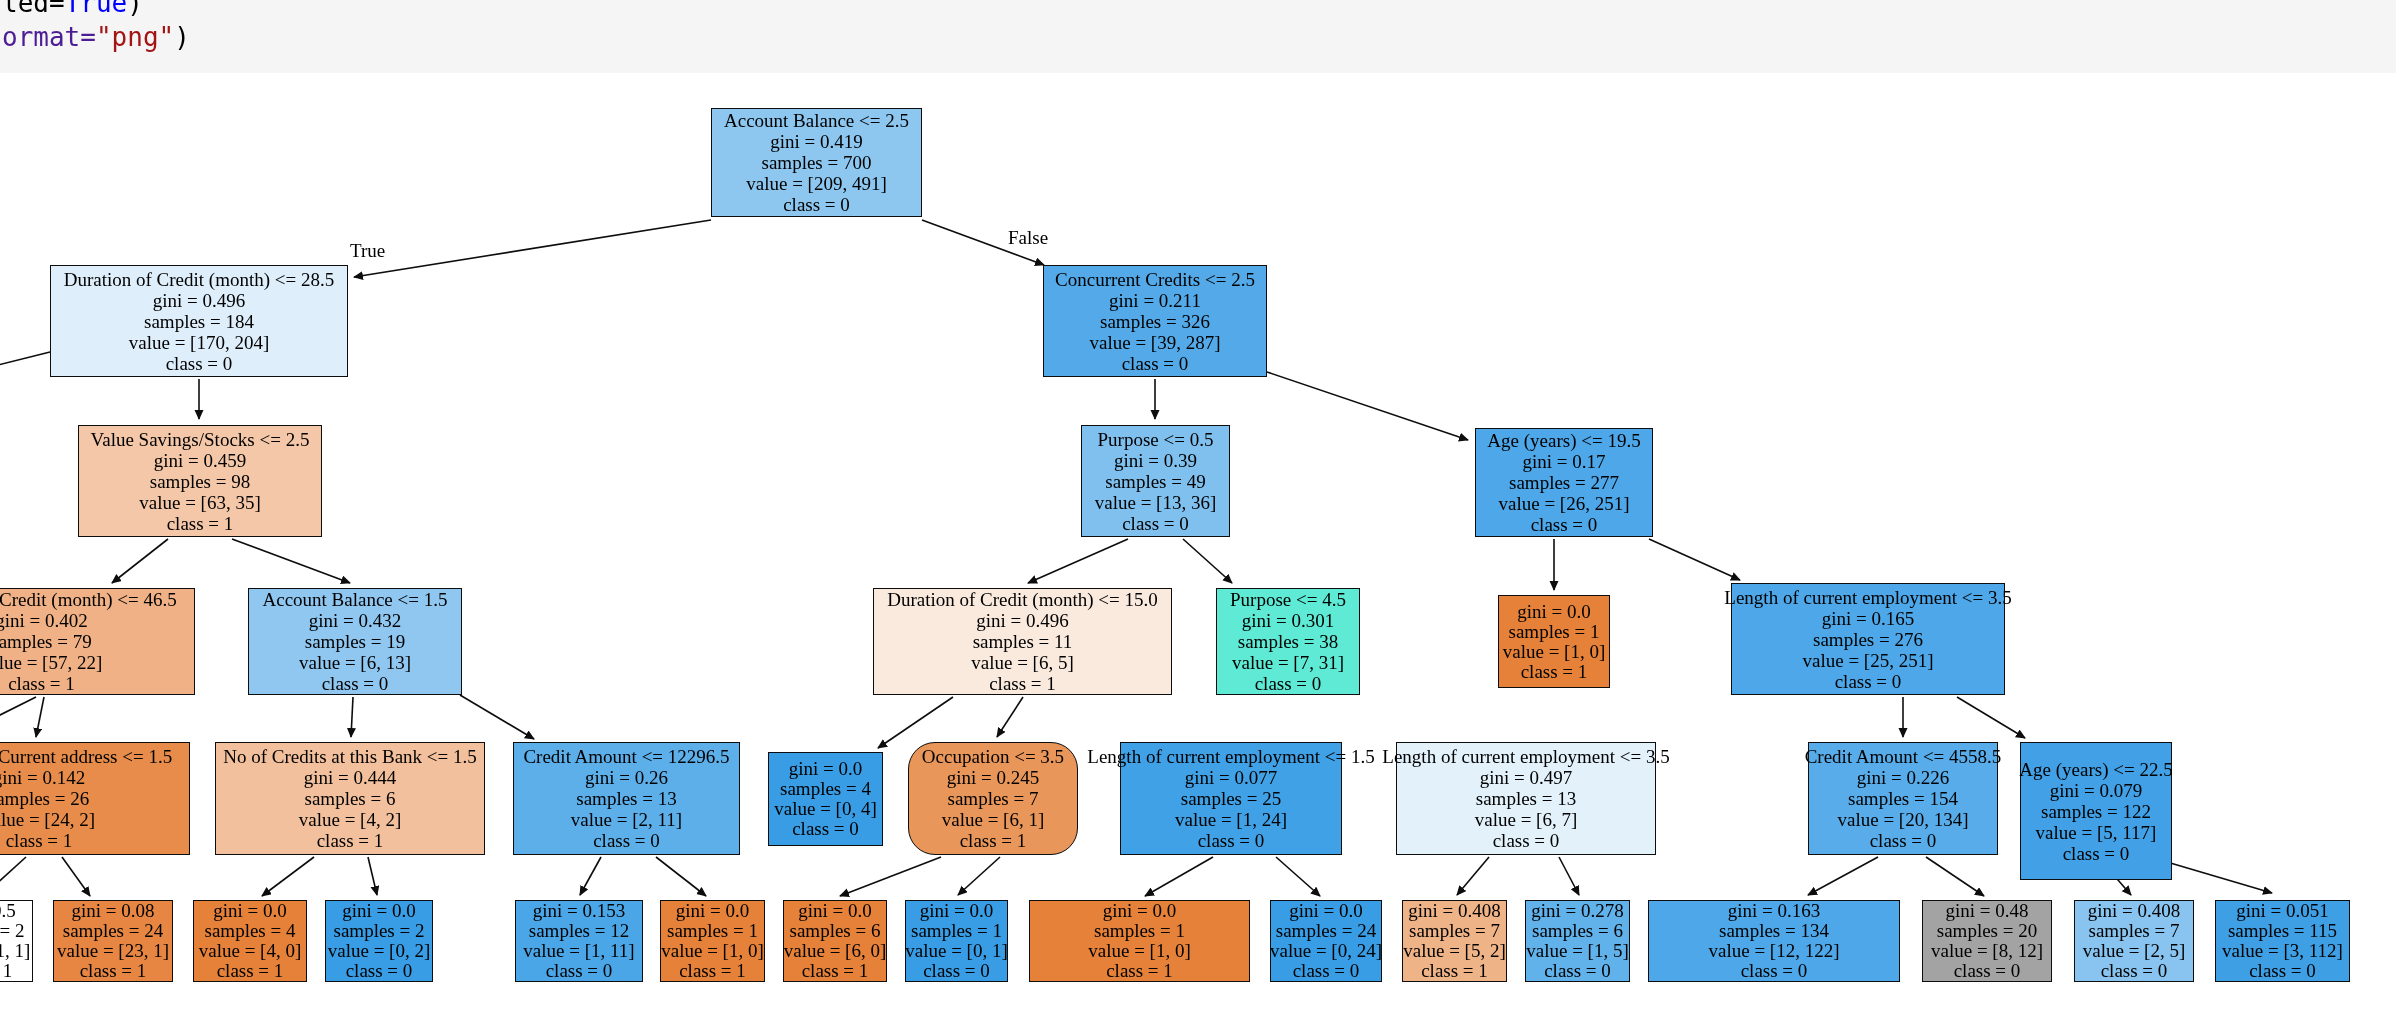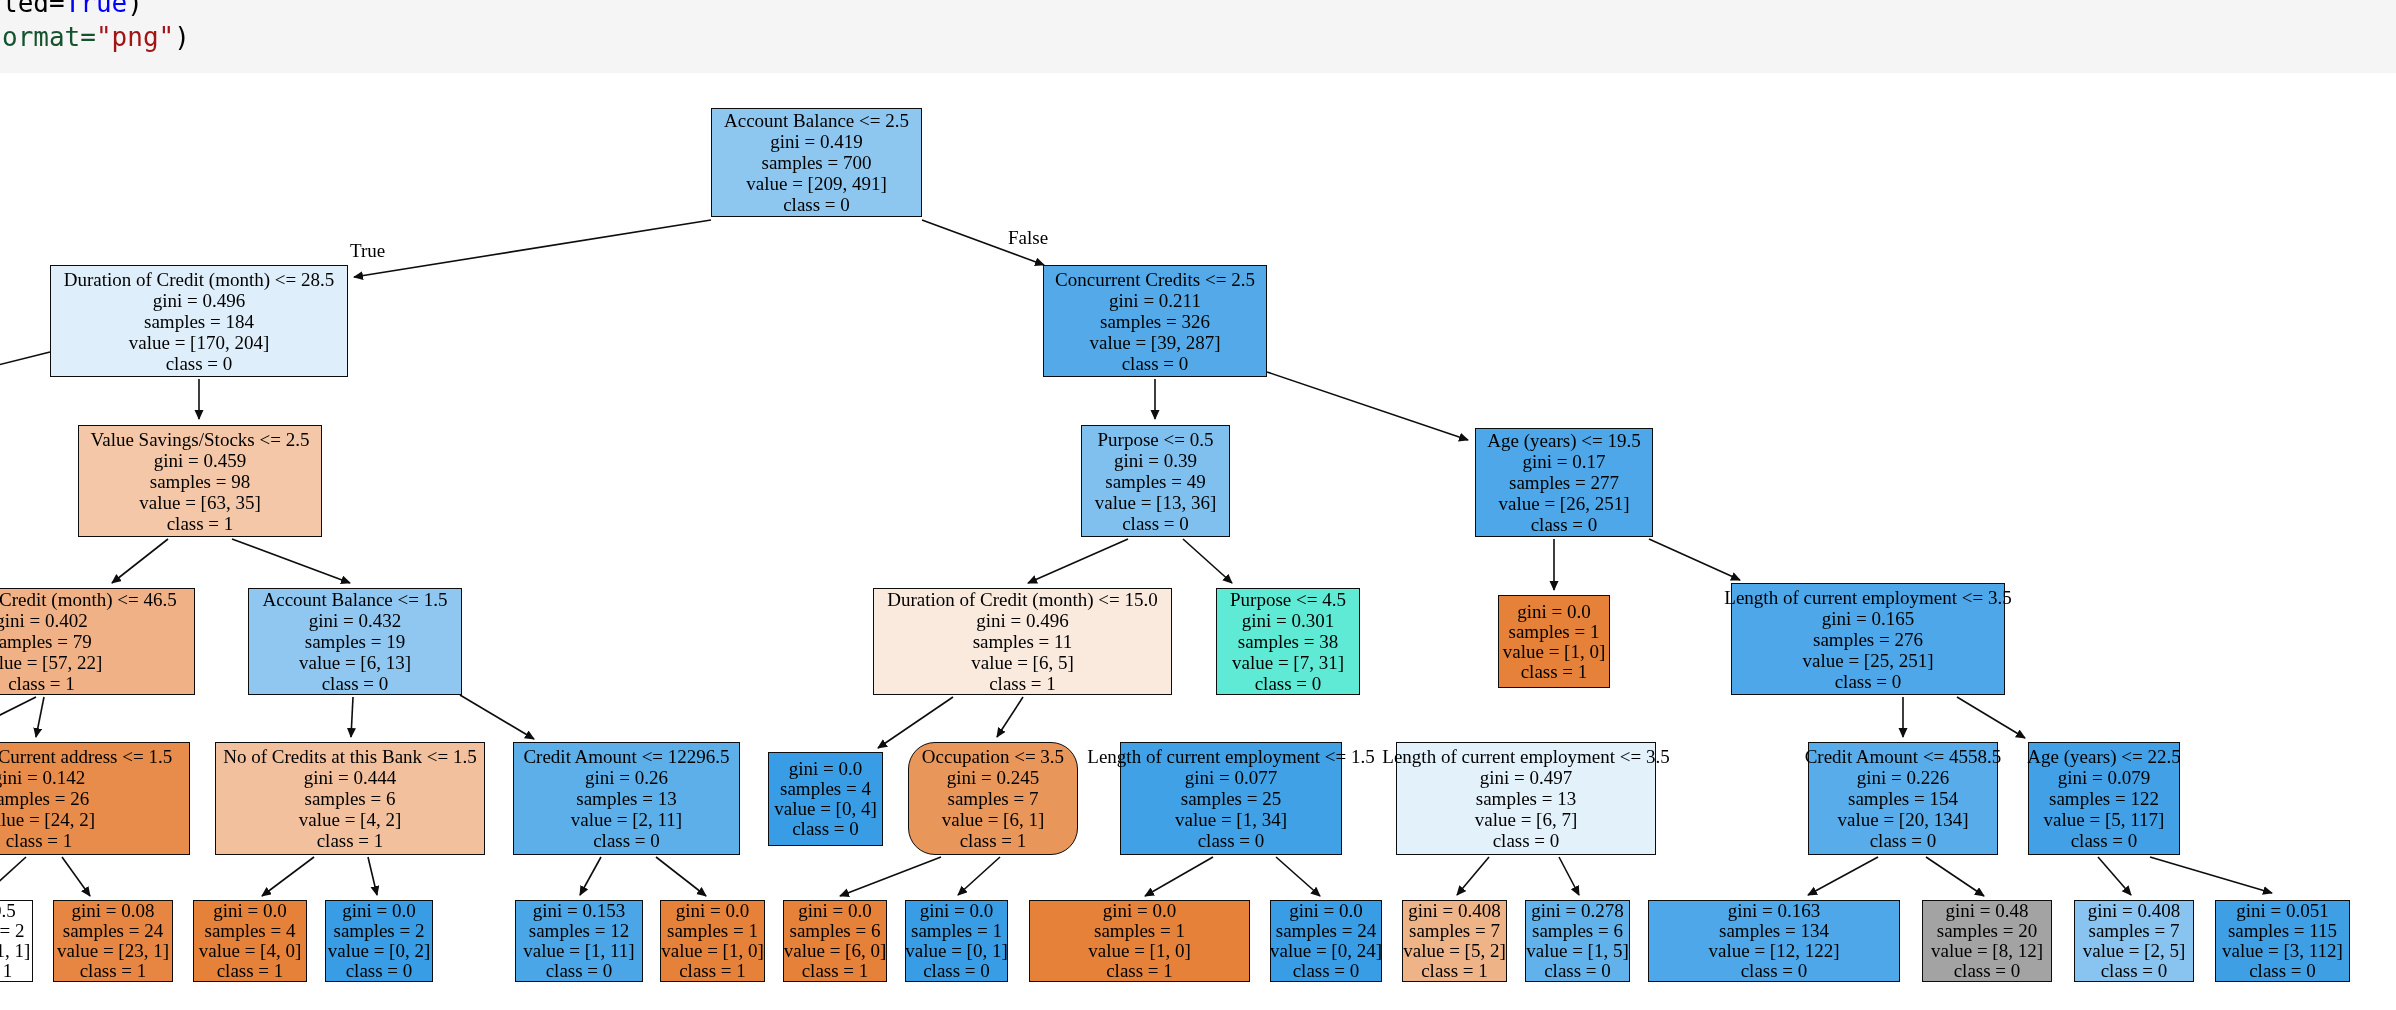--- a/index.html
+++ b/index.html
@@ -30,21 +30,21 @@
     position:absolute;font-size:19px;color:#000000;
   }
 </style>
 </head>
 <body>
 
 <div id="canvas">
 
   <div id="code-band">
     <div id="code-line-1" class="code-line"><span style="color: rgb(0, 0, 0);">led=</span><span style="color: rgb(0, 0, 255);">True</span><span style="color: rgb(0, 0, 0);">)</span></div>
-    <div id="code-line-2" class="code-line"><span style="color: #14532d;">ormat=</span><span style="color: rgb(163, 21, 21);">"png"</span><span style="color: rgb(0, 0, 0);">)</span></div>
+    <div id="code-line-2" class="code-line"><span style="color: #4c1d95;">ormat=</span><span style="color: rgb(163, 21, 21);">"png"</span><span style="color: rgb(0, 0, 0);">)</span></div>
   </div>
 
   <div id="tree-output">
     <svg id="edges" width="2396" height="1010" viewBox="0 0 2396 1010">
       <defs>
         <marker id="arrow" markerWidth="12" markerHeight="10" refX="9" refY="4.5" orient="auto" markerUnits="userSpaceOnUse">
           <path d="M0,0 L10,4.5 L0,9 z" fill="#0d0d0d"></path>
         </marker>
       </defs>
       <g id="edge-lines" stroke="#0d0d0d" stroke-width="1.6">
@@ -202,38 +202,38 @@
           <div class="nline">Occupation &lt;= 3.5</div>
           <div class="nline">gini = 0.245</div>
           <div class="nline">samples = 7</div>
           <div class="nline">value = [6, 1]</div>
           <div class="nline">class = 1</div>
         </div>
         <div class="tree-node" style="left: 1120px; top: 742px; width: 222px; height: 113px; background: rgb(65, 161, 230);">
           <div class="nline">Length of current employment &lt;= 1.5</div>
           <div class="nline">gini = 0.077</div>
           <div class="nline">samples = 25</div>
-          <div class="nline">value = [1, 34]</div>
+          <div class="nline">value = [1, 24]</div>
           <div class="nline">class = 0</div>
         </div>
         <div class="tree-node" style="left: 1396px; top: 742px; width: 260px; height: 113px; background: rgb(227, 241, 251);">
           <div class="nline">Length of current employment &lt;= 3.5</div>
           <div class="nline">gini = 0.497</div>
           <div class="nline">samples = 13</div>
           <div class="nline">value = [6, 7]</div>
           <div class="nline">class = 0</div>
         </div>
         <div class="tree-node" style="left: 1808px; top: 742px; width: 190px; height: 113px; background: rgb(87, 172, 233);">
           <div class="nline">Credit Amount &lt;= 4558.5</div>
           <div class="nline">gini = 0.226</div>
           <div class="nline">samples = 154</div>
           <div class="nline">value = [20, 134]</div>
           <div class="nline">class = 0</div>
         </div>
-        <div class="tree-node" style="left: 2020px; top: 742px; width: 152px; height: 113px; background: rgb(66, 161, 230); margin-left: 8px;">
+        <div class="tree-node" style="left: 2020px; top: 742px; width: 152px; height: 138px; background: rgb(66, 161, 230);">
           <div class="nline">Age (years) &lt;= 22.5</div>
           <div class="nline">gini = 0.079</div>
           <div class="nline">samples = 122</div>
           <div class="nline">value = [5, 117]</div>
           <div class="nline">class = 0</div>
         </div>
         <div class="tree-node leaf" style="left: -75px; top: 900px; width: 108px; height: 82px; background: rgb(255, 255, 255);">
           <div class="nline">gini = 0.5</div>
           <div class="nline">samples = 2</div>
           <div class="nline">value = [1, 1]</div>

